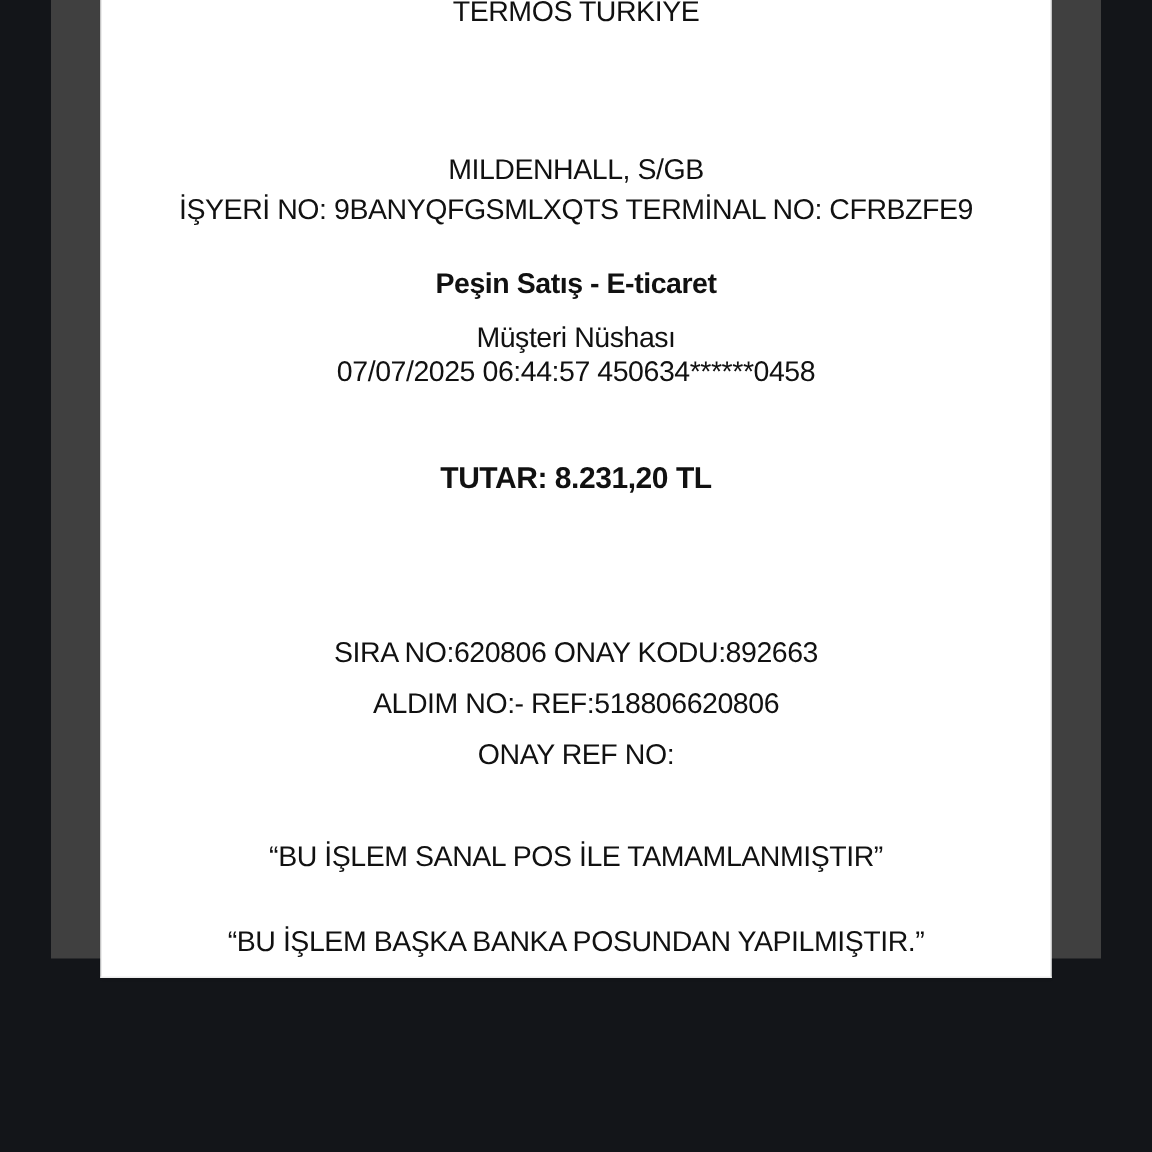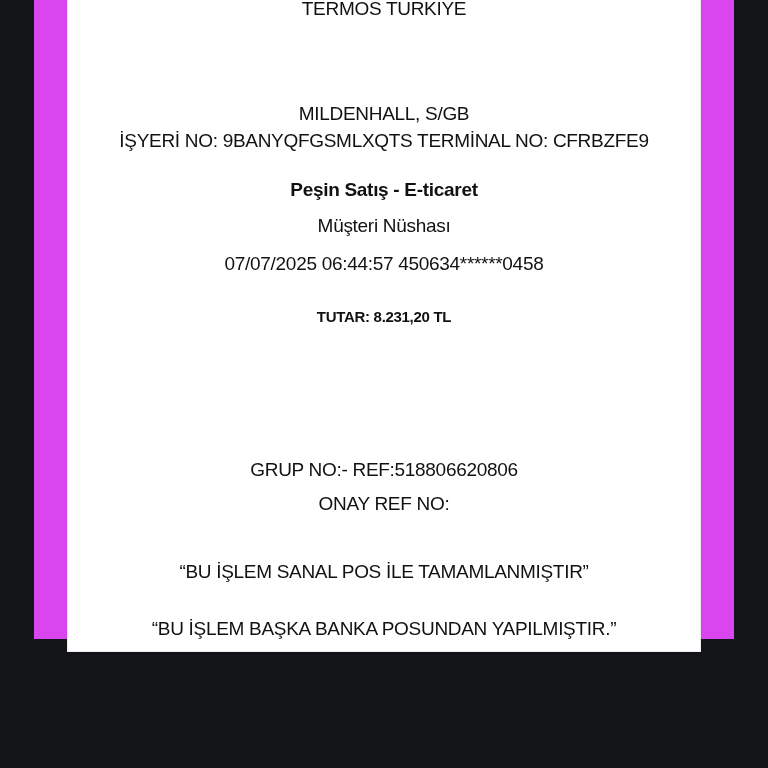--- a/index.html
+++ b/index.html
@@ -9,21 +9,21 @@
       height: 768px;
       background: #131519;
       overflow: hidden;
     }
     .page {
       position: absolute;
       left: 34px;
       top: 0;
       width: 700px;
       height: 639px;
-      background: #d946ef;
+      background: #404040;
     }
     .card {
       position: absolute;
       left: 33px;
       top: -10px;
       width: 632px;
       height: 661px;
       background: #ffffff;
       border: 1px solid #ececec;
       border-top: none;
@@ -34,32 +34,33 @@
       left: 0;
       width: 100%;
       text-align: center;
       font-family: "Liberation Sans", sans-serif;
       color: #111111;
       font-size: 19px;
       white-space: nowrap;
       letter-spacing: -0.3px;
     }
     .bold { font-weight: bold; }
-    .big { font-size: 15px; }
+    .big { font-size: 20px; }
   </style>
 </head>
 <body>
 
 <div class="page">
   <div class="card">
     <div class="line" style="top:8px;">TERMOS TURKIYE</div>
     <div class="line" style="top:77px;margin-top:36px;">MILDENHALL, S/GB</div>
     <div class="line" style="top:140px;">İŞYERİ NO: 9BANYQFGSMLXQTS   TERMİNAL NO: CFRBZFE9</div>
     <div class="line bold" style="top:189px;">Peşin Satış - E-ticaret</div>
     <div class="line" style="top:225px;">Müşteri Nüshası</div>
-    <div class="line" style="top:263px;text-align:center;">07/07/2025 06:44:57   450634******0458</div>
+    <div class="line" style="top:248px;text-align:center;">07/07/2025 06:44:57   450634******0458</div>
     <div class="line bold big" style="top:318px;">TUTAR: 8.231,20 TL</div>
-    <div class="line" style="top:469px;">GRUP NO:-  REF:518806620806</div>
+    <div class="line" style="top:435px;">SIRA NO:620806 ONAY KODU:892663</div>
+    <div class="line" style="top:469px;">ALDIM NO:-  REF:518806620806</div>
     <div class="line" style="top:503px;">ONAY REF NO:</div>
     <div class="line" style="top:628px;">“BU İŞLEM BAŞKA BANKA POSUNDAN YAPILMIŞTIR.”</div>
     <div class="line" style="top:571px;">“BU İŞLEM SANAL POS İLE TAMAMLANMIŞTIR”</div>
   </div>
 </div>
 
 </body></html>

